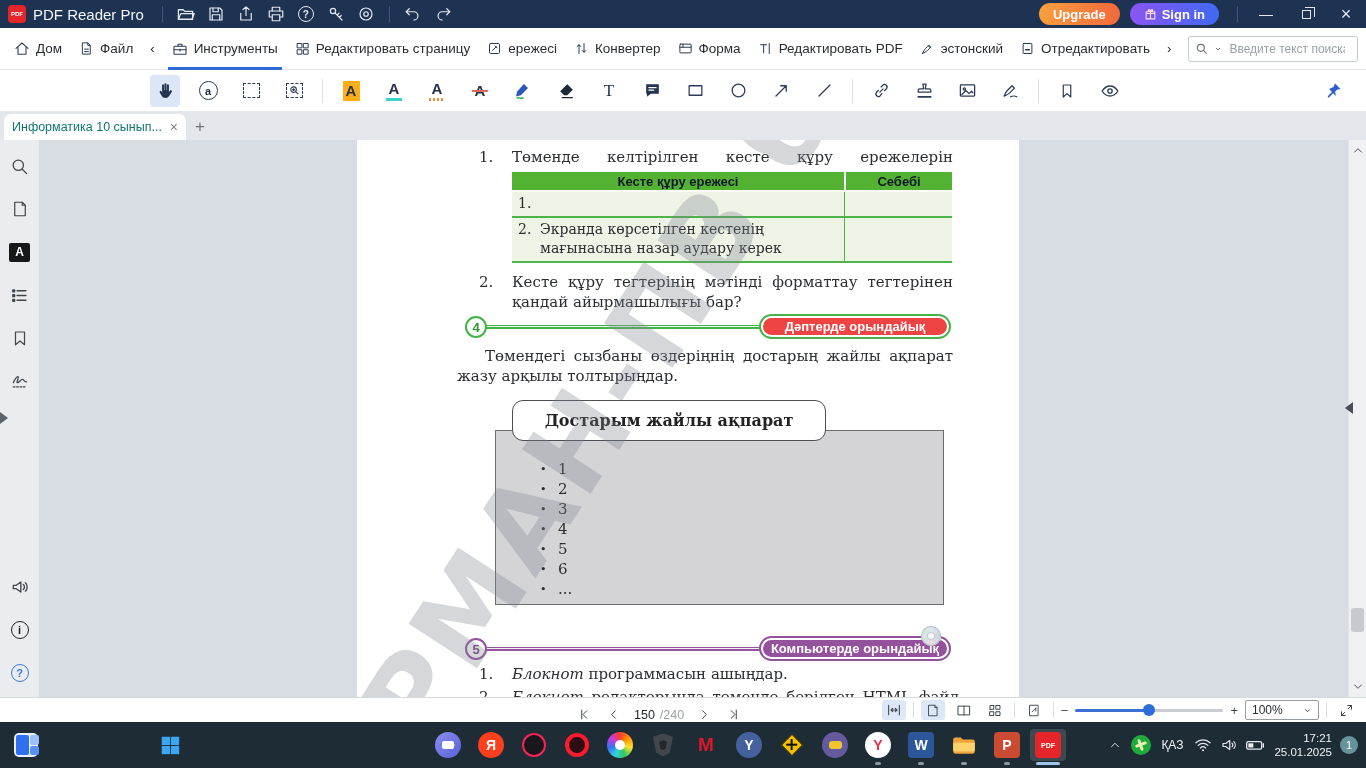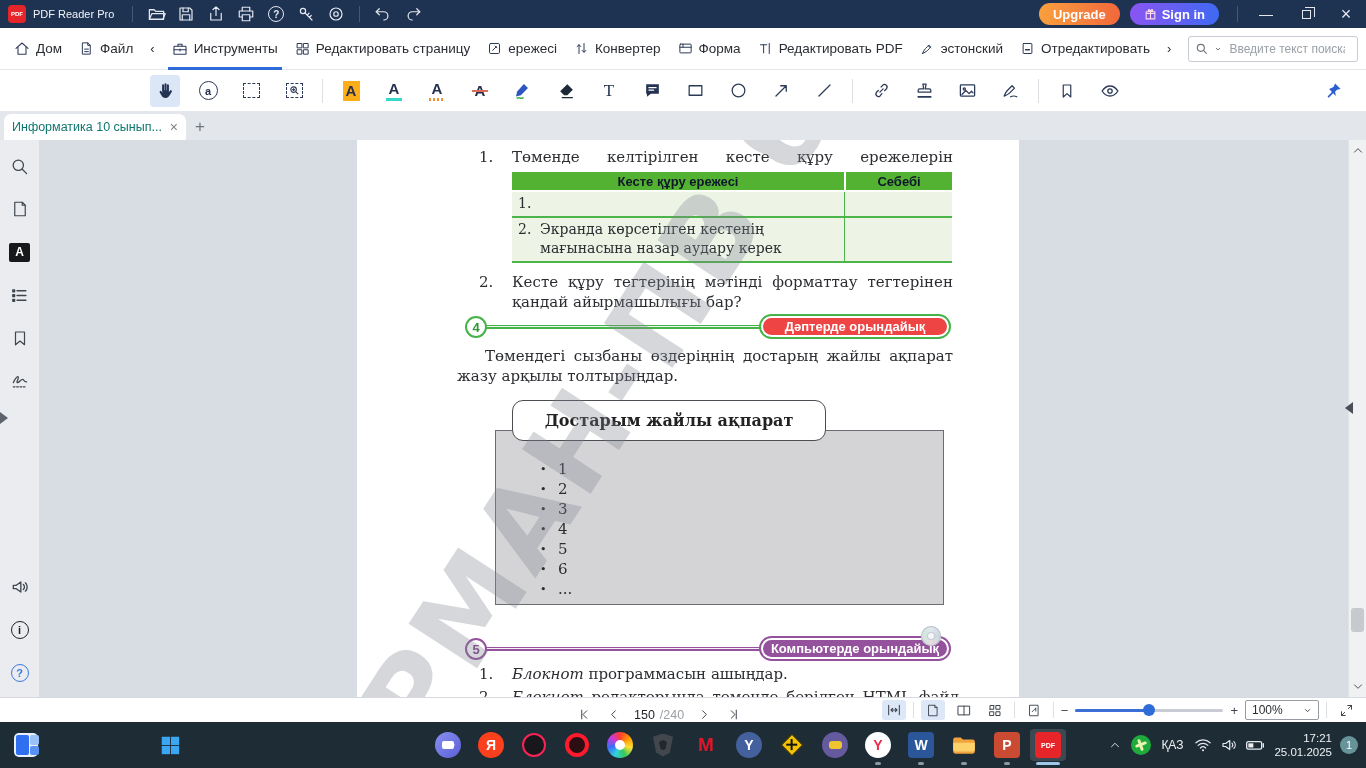--- a/index.html
+++ b/index.html
@@ -8,21 +8,21 @@
           font-family:"Liberation Sans",sans-serif;-webkit-font-smoothing:antialiased;}
   svg{display:block;}
   .ic-n svg{stroke:#2c3a57;fill:none;stroke-width:1.6;stroke-linecap:round;stroke-linejoin:round;}
   .ic-w svg{stroke:#e3e8f0;fill:none;stroke-width:1.6;stroke-linecap:round;stroke-linejoin:round;}
   .ic-g svg{stroke:#3f464e;fill:none;stroke-width:1.6;stroke-linecap:round;stroke-linejoin:round;}
 
   
   .titlebar{position:absolute;top:0;left:0;width:100%;height:28px;background:#1e3252;display:flex;align-items:center;padding:0 0 0 8px;}
   .logo{width:18px;height:18px;background:#e5252a;border-radius:4px;color:#fff;font-size:6px;font-weight:bold;
         display:flex;align-items:center;justify-content:center;margin-right:7px;}
-  .app-title{color:#f2f5f9;font-size:11px;margin-right:10px;}
+  .app-title{color:#f2f5f9;font-size:15px;margin-right:10px;}
   .tb-sep{width:1px;height:16px;background:#44567a;margin:0 8px;}
   .tb-btn{width:30px;height:28px;display:flex;align-items:center;justify-content:center;}
   .circ-glyph{width:16px;height:16px;border:1.5px solid #e3e8f0;border-radius:50%;color:#e3e8f0;font-size:10px;
         display:flex;align-items:center;justify-content:center;font-weight:bold;}
   .tb-spacer{flex:1;}
   .pill-btn{height:22px;border-radius:12px;color:#fff;font-size:13px;font-weight:bold;display:flex;align-items:center;
         gap:5px;padding:0 14px;margin-left:10px;}
   .upgrade{background:linear-gradient(90deg,#f9a03e,#f1683c);}
   .signin{background:linear-gradient(90deg,#8a55f2,#3f69f2);}
   .winctl{width:40px;height:28px;display:flex;align-items:center;justify-content:center;color:#e3e8f0;font-size:14px;}

